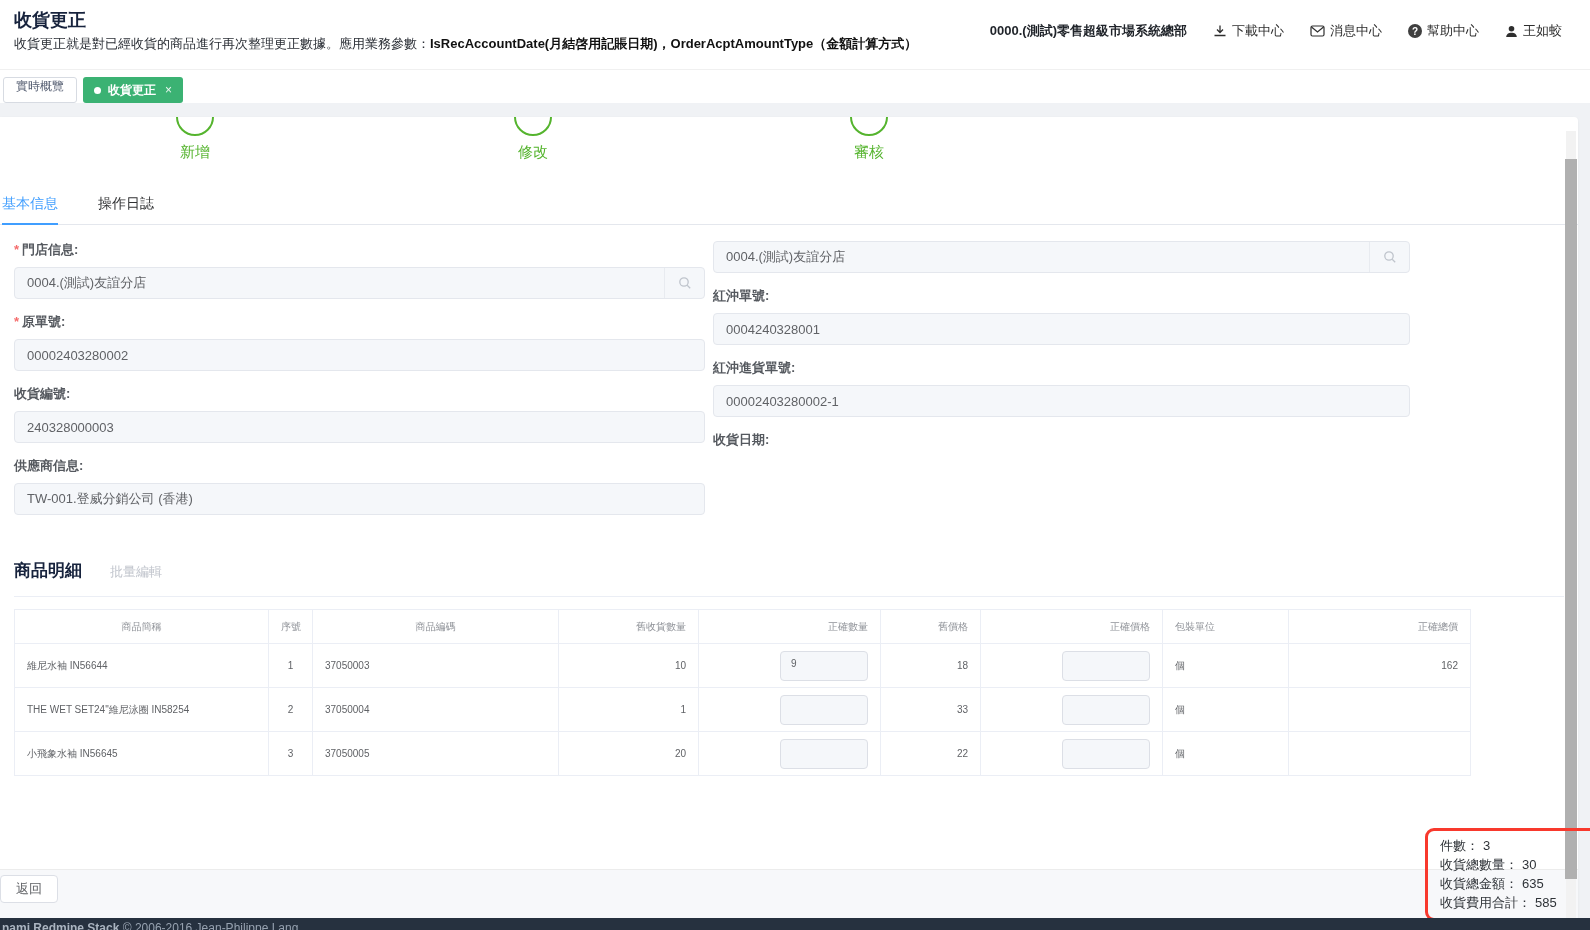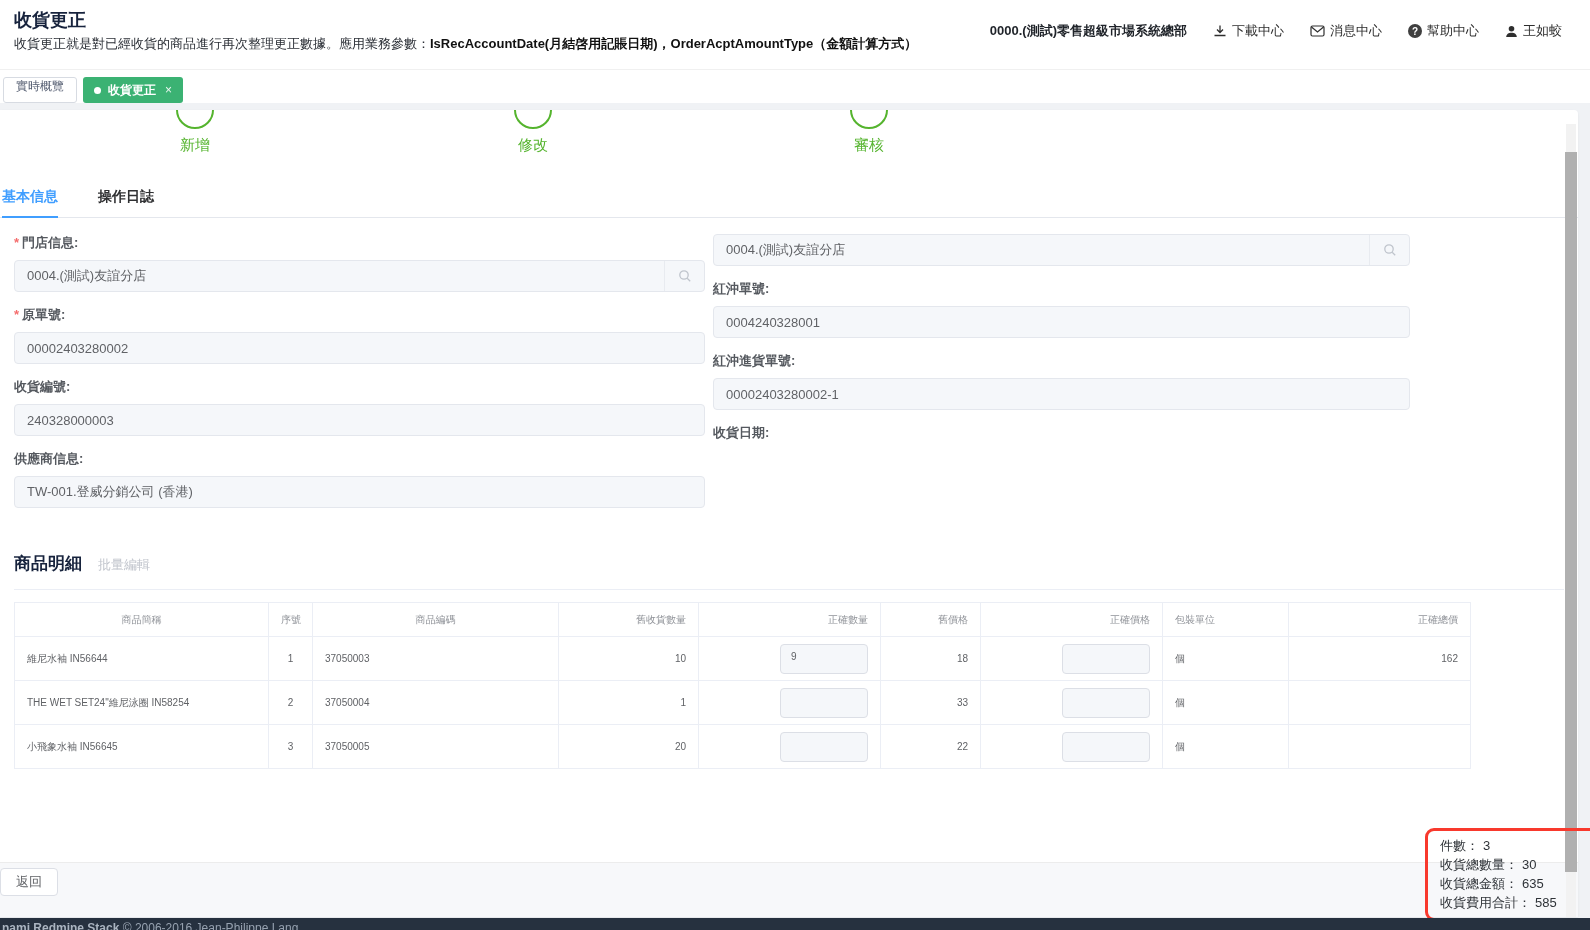--- a/index.html
+++ b/index.html
@@ -22,37 +22,37 @@
   
   .tabbar { position:absolute; left:0; top:69px; width:1590px; height:34px; background:#fff; border-top:1px solid #f0f0f0; z-index:5; }
   .tabs { position:absolute; left:3px; top:7px; display:flex; gap:6px; }
   .wtab { height:26px; padding:0 12px; background:#fff; border:1px solid #d7dbe2; border-radius:3px;
           display:flex; align-items:flex-start; font-size:12px; color:#515a6e; cursor:pointer; }
   .gtab { height:26px; padding:0 11px; background:var(--tab-green); border-radius:3px; display:flex; align-items:center;
           gap:7px; color:#fff; font-size:12px; font-weight:700; cursor:pointer; }
   .gtab .dot { width:7px; height:7px; border-radius:50%; background:#fff; }
   .gtab .x { font-weight:400; font-size:12px; opacity:.9; margin-left:2px; }
   
-  .card { position:absolute; left:0; top:110px; width:1578px; height:807px; background:#fff;
+  .card { position:absolute; left:0; top:117px; width:1578px; height:807px; background:#fff;
           border-radius:0 4px 0 0; box-shadow:0 1px 3px rgba(0,0,0,.06); overflow:hidden; z-index:2; }
   
   .steps { position:relative; height:55px; }
   .step-arc { position:absolute; top:-19px; width:38px; height:38px; border:2px solid var(--step-green);
               border-radius:50%; background:#fff; }
   .step-label { position:absolute; top:26px; width:80px; text-align:center; color:var(--step-green); font-size:15px; }
   
-  .dtabs { margin-top:23px; padding-left:2px; border-bottom:1px solid #e4e7ed; display:flex; gap:40px;font-weight:bold; }
+  .dtabs { margin-top:23px; padding-left:2px; border-bottom:1px solid #e4e7ed; display:flex; gap:40px; }
   .dtab { font-size:14px; color:#303133; padding-bottom:11px; cursor:pointer; position:relative; }
   .dtab.active { color:var(--active-blue); }
   .dtab.active::after { content:""; position:absolute; left:0; right:0; bottom:-1px; height:2px; background:var(--active-blue); }
   
   .section-h { margin:30px 14px 0 14px; padding-bottom:14px; border-bottom:1px solid #ebeef5;
                font-size:17px; color:#17233d; font-weight:400; }
   .section-row { margin:30px 14px 0 14px; padding-bottom:14px; border-bottom:1px solid #ebeef5;
-                 display:flex; align-items:baseline; gap:16px; }
+                 display:flex; align-items:baseline; gap:28px; }
   .section-row .t { font-size:17px; font-weight:700; color:#17233d; }
   .batch { font-size:13px; color:#c0c4cc; cursor:not-allowed; }
   
   .form-grid { display:grid; grid-template-columns:691px 697px; column-gap:8px; margin:16px 0 0 14px; }
   .field { margin-bottom:14px; }
   .flabel { height:20px; margin-bottom:6px; font-size:13px; font-weight:700; color:#55595f; }
   .req { color:var(--required-red); margin-right:3px; font-weight:700; }
   .finput { height:32px; background:#f5f7fa; border:1px solid #e4e7ed; border-radius:4px;
             display:flex; align-items:center; color:#606266; font-size:13px; }
   .fval { padding-left:12px; flex:1; white-space:nowrap; overflow:hidden; }

